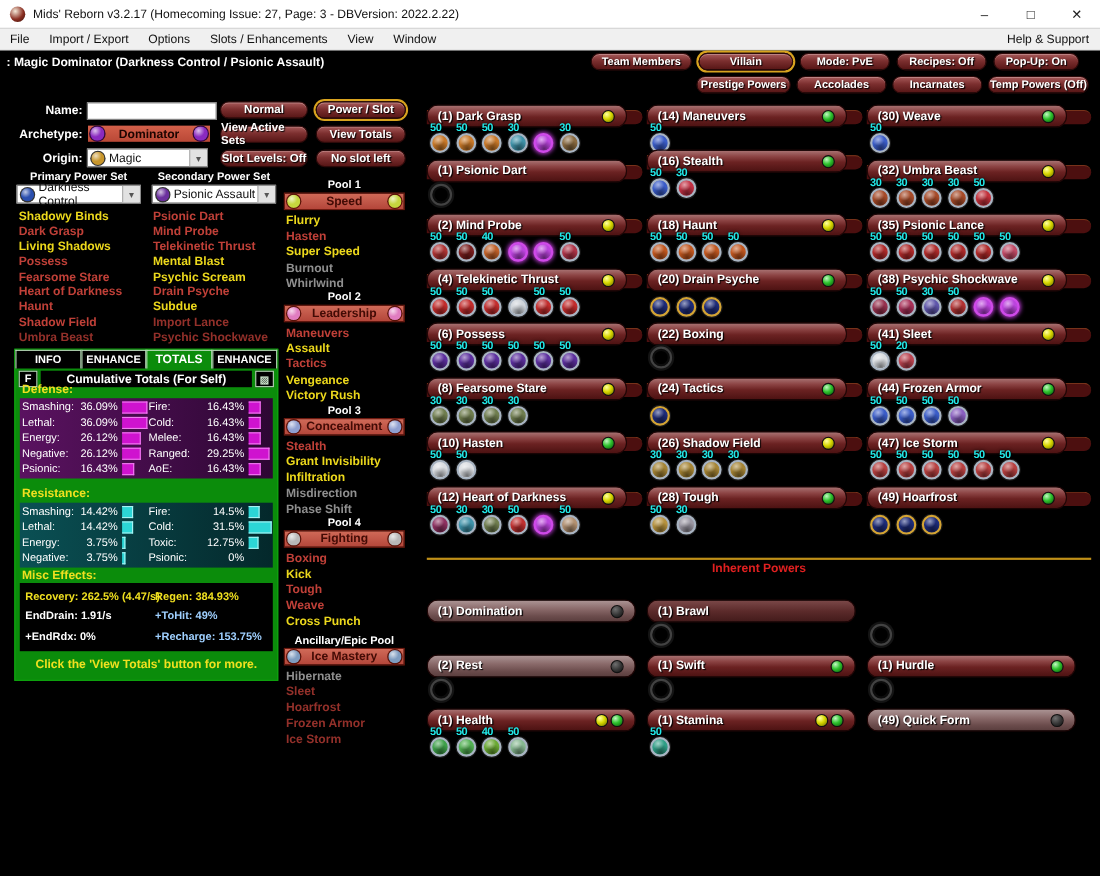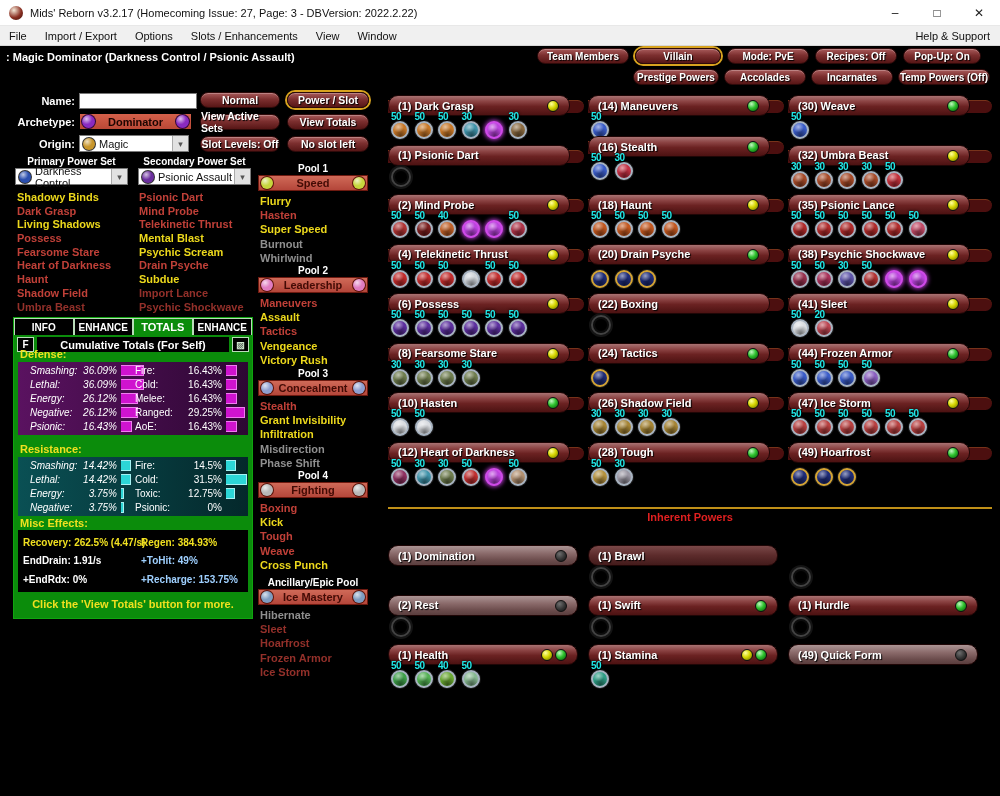--- a/index.html
+++ b/index.html
@@ -87,21 +87,21 @@
   #totals-hdr-row{position:absolute;left:3px;right:3px;top:19px;height:15px;display:flex;gap:3px;}
   #f-btn,#popout{width:17px;background:#000;color:#fff;border:1px solid #b9dcb9;font-size:10px;font-weight:bold;
         display:flex;align-items:center;justify-content:center;box-sizing:border-box;}
   #popout{color:#cfe8cf;font-size:9px;}
   #cum-title{flex:1;background:#000;color:#fff;font-weight:bold;font-size:11px;display:flex;
              align-items:center;justify-content:center;}
   .tsec{position:absolute;left:6px;font-size:11px;font-weight:bold;color:#f0e020;}
   #def-label{top:30px;} #res-label{top:125px;} #misc-label{top:199px;}
   #def-box{position:absolute;left:4px;right:4px;top:44px;height:73px;background:linear-gradient(90deg,#5a1260,#2d0733);}
   #res-box{position:absolute;left:4px;right:4px;top:139px;height:59px;background:linear-gradient(90deg,#0a5054,#04282b);}
-  .thalf{position:absolute;top:1px;} .thL{left:12px;width:114px;font-style:italic;} .thR{left:117px;width:118px;}
+  .thalf{position:absolute;top:1px;} .thL{left:2px;width:114px;} .thR{left:117px;width:118px;}
   .trow{display:flex;align-items:center;height:14.2px;font-size:10px;color:#fff;}
   .tn{width:47px;} .tv{width:40px;text-align:right;padding-right:4px;}
   .tbar{height:9px;} .tbar.def{background:#cf13cf;border:1px solid #ef7def;border-left:none;}
   .tbar.res{background:#2cd6d6;border:1px solid #a6f2f2;border-left:none;}
   #misc-box{position:absolute;left:4px;right:4px;top:212px;height:62px;background:#000;padding:3px 5px;box-sizing:border-box;}
   .mrow{display:flex;height:18.5px;align-items:center;}
   .mcell{font-size:10px;font-weight:bold;white-space:nowrap;} .mcL{width:118px;} 
   .mc-y{color:#f0e020;} .mc-w{color:#fff;} .mc-b{color:#9fd0ff;}
   #totals-footer{position:absolute;left:0;right:0;top:280px;text-align:center;font-size:11px;font-weight:bold;color:#f0e020;}
 

